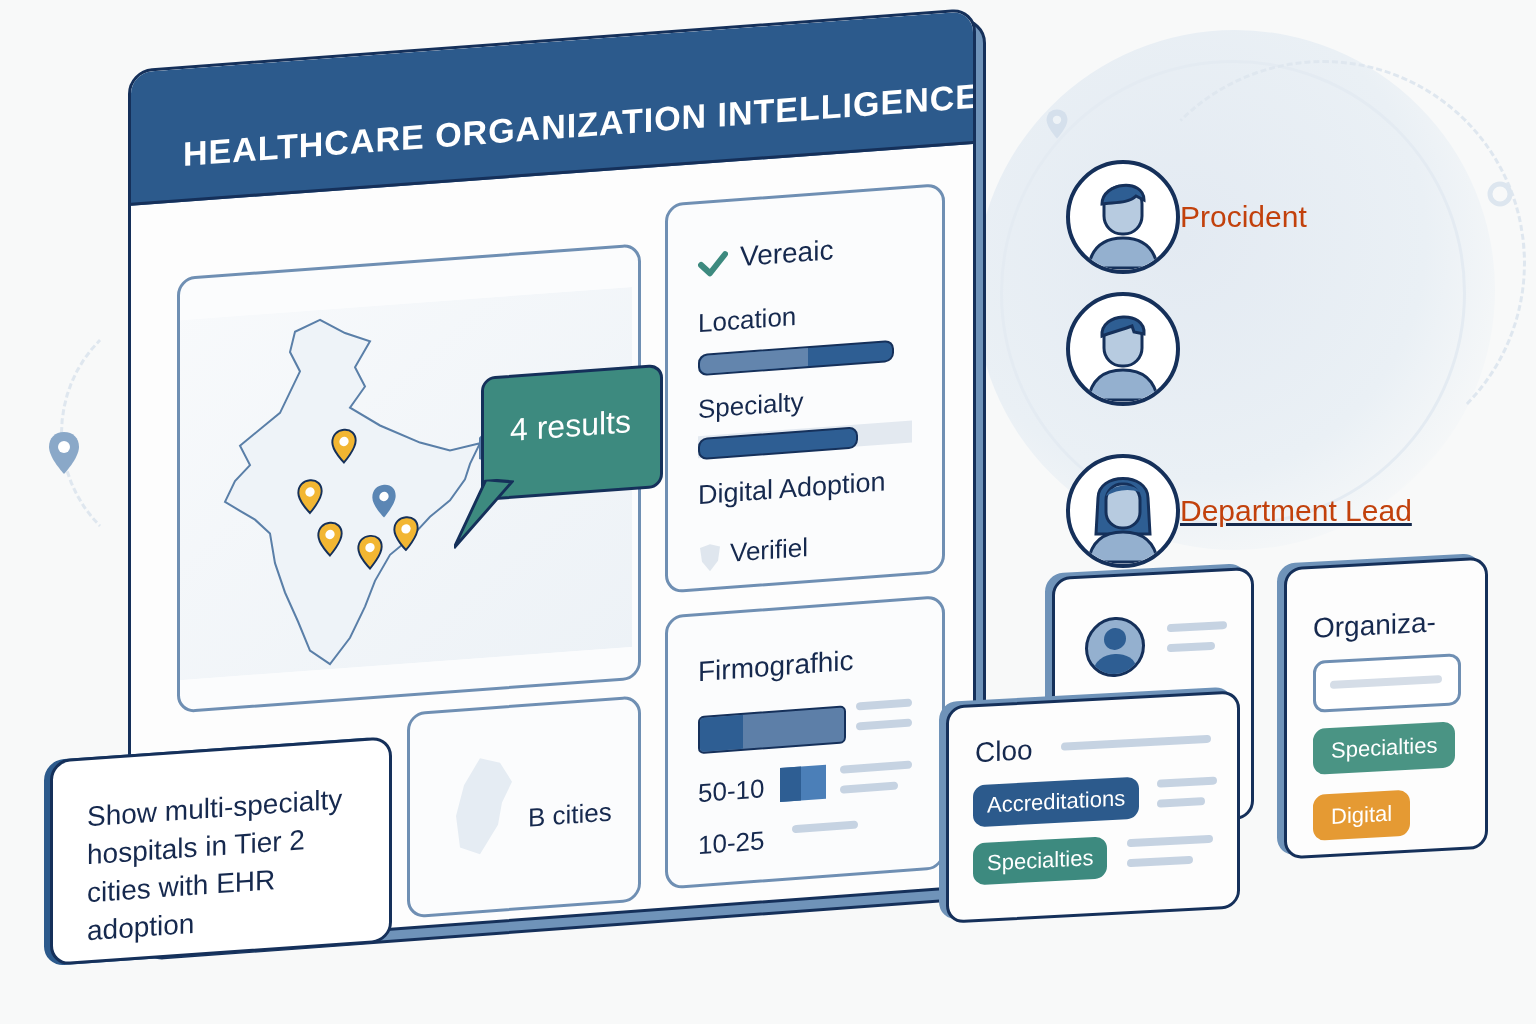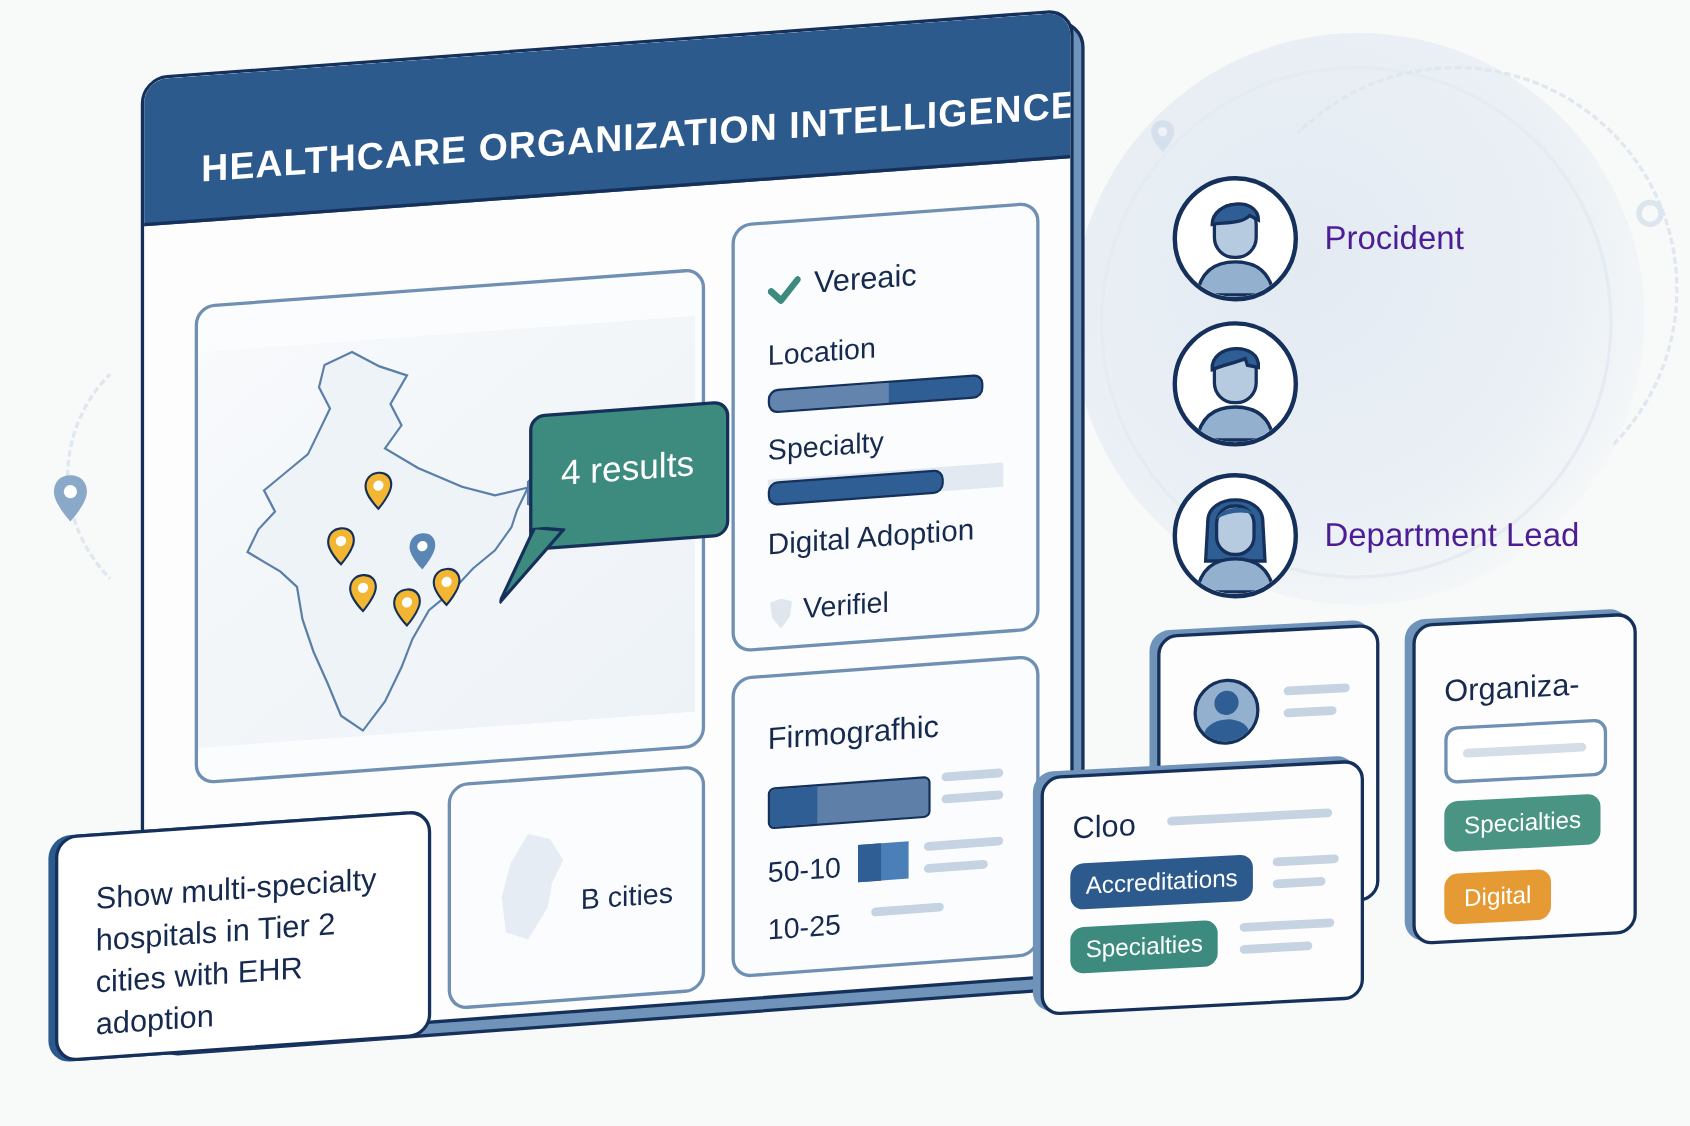--- a/index.html
+++ b/index.html
@@ -26,21 +26,21 @@
   .bar-track{position:absolute;height:22px;background:#e3e9f0;}
   .line-ph{position:absolute;height:8px;border-radius:4px;background:#c6d3e2;}
   .bubble{position:absolute;left:350px;top:330px;width:176px;height:118px;background:#3d8a7f;border:3px solid #15305a;border-radius:14px;}
   .bubble-text{position:absolute;left:26px;top:34px;color:#fff;font-size:32px;white-space:nowrap;}
   
   .query{position:absolute;left:50px;top:748px;width:336px;height:200px;background:#fff;border:3px solid #15305a;border-radius:20px;transform:skewY(-4deg);box-shadow:-6px 0 0 #2c5a8c;}
   .query-text{position:absolute;left:34px;top:38px;font-size:28px;line-height:38px;color:#16294e;}
   
   .persona{position:absolute;left:1066px;display:flex;align-items:center;}
   .avatar-circle{width:106px;height:106px;border-radius:50%;border:4px solid #15305a;background:#fff;position:relative;overflow:hidden;}
-  .persona-label{margin-left:24px;font-size:30px;color:#4c1d95;white-space:nowrap;}
+  .persona-label{font-size:30px;color:#c2410c;white-space:nowrap;}
   
   .card{position:absolute;background:#fdfdfd;border:3px solid #15305a;border-radius:18px;box-shadow:-7px -4px 0 #6f93b9;}
   .chip{position:absolute;border-radius:12px;color:#fff;font-size:22px;padding:8px 14px;white-space:nowrap;}
 </style>
 </head>
 <body>
 
 <div class="globe"></div>
 <div class="globe-ring"></div>
 <div class="dash-arc" style="left:60px;top:300px;width:260px;height:260px;border-right-color:transparent;border-top-color:transparent;border-bottom-color:transparent;"></div>
@@ -176,21 +176,21 @@
 </div>
 <div class="persona" style="top:292px;">
   <div class="avatar-circle">
     <svg width="106" height="106" viewBox="0 0 106 106">
         <path d="M18 104 C22 80 38 74 53 74 C68 74 84 80 88 104 Z" fill="#94b0cf" stroke="#15305a" stroke-width="3"></path>
         <rect x="34" y="22" width="38" height="48" rx="18" fill="#b7cbe0" stroke="#15305a" stroke-width="3"></rect>
         <path d="M32 40 C30 16 76 14 74 38 L64 36 L62 30 C52 34 42 36 32 40 Z" fill="#2e5e93" stroke="#15305a" stroke-width="3"></path>
       </svg>
   </div>
 </div>
-<div class="persona" style="top:430px;">
+<div class="persona" style="top:454px;text-decoration:underline;">
   <div class="avatar-circle">
     <svg width="106" height="106" viewBox="0 0 106 106">
         <path d="M28 40 C28 14 78 14 78 40 L80 76 L26 76 Z" fill="#2e5e93" stroke="#15305a" stroke-width="3"></path>
         <path d="M18 104 C22 80 38 74 53 74 C68 74 84 80 88 104 Z" fill="#94b0cf" stroke="#15305a" stroke-width="3"></path>
         <rect x="36" y="26" width="34" height="44" rx="16" fill="#b7cbe0" stroke="#15305a" stroke-width="3"></rect>
         <path d="M36 38 C40 26 64 24 70 34 C58 30 46 32 36 38 Z" fill="#2e5e93"></path>
       </svg>
   </div>
   <div class="persona-label">Department Lead</div>
 </div>

